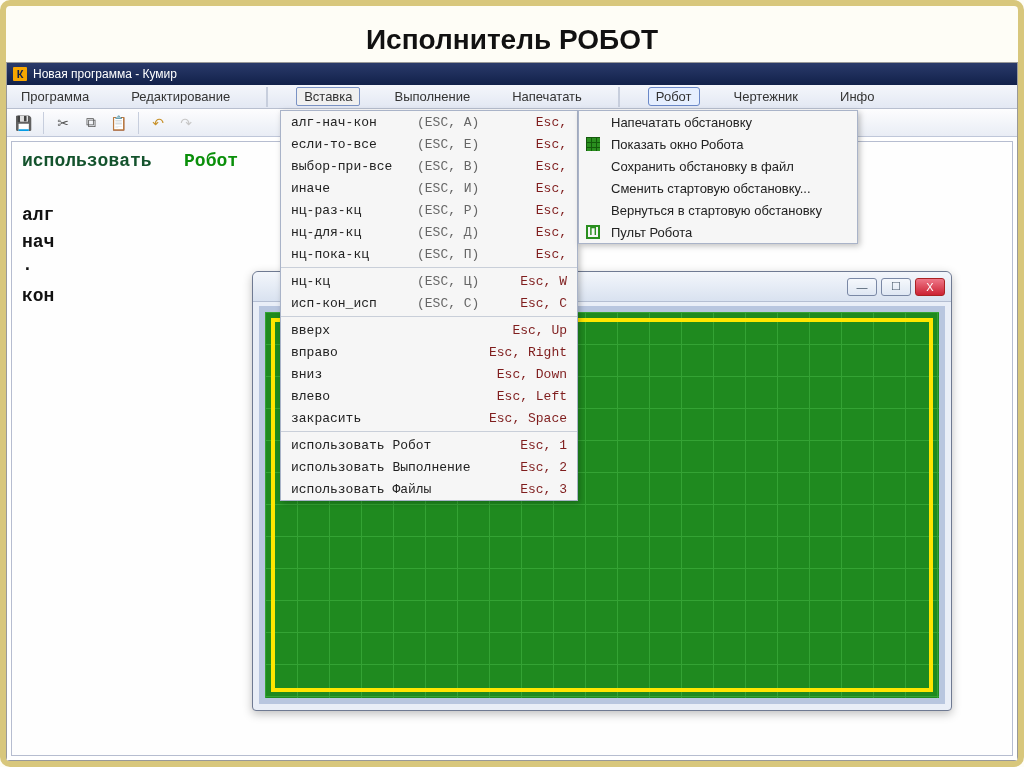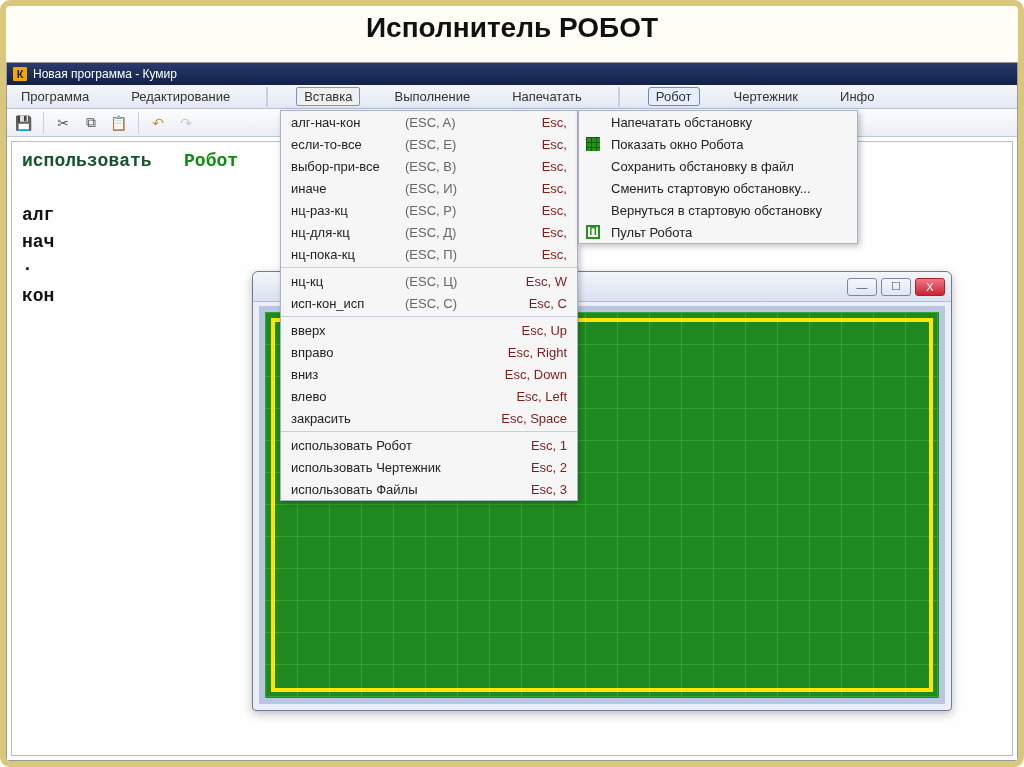--- a/index.html
+++ b/index.html
@@ -11,21 +11,21 @@
     height: 767px;
     overflow: hidden;
     position: relative;
     border: 6px solid #d8c77c;
     border-radius: 10px;
   }
   .slide-title {
     text-align: center;
     font-size: 28px;
     font-weight: bold;
-    padding: 6px 0 8px;
+    padding: 18px 0 8px;
     color: #111;
   }
   .app-window {
     position: absolute;
     left: 0;
     top: 56px;
     right: 0;
     bottom: 0;
     background: #fff;
     border: 1px solid #999;
@@ -94,21 +94,21 @@
     font-size:13px;
     color:#222;
     z-index:20;
   }
   .dropdown .row {
     display:flex; align-items:center; height:22px; padding:0 10px;
     white-space:nowrap;
   }
   .dropdown .hr { height:1px; background:#c9cfd9; margin:2px 0;}
   .insert-menu { left:274px; top:104px; width:298px; }
-  .insert-menu .row { justify-content:space-between; gap:4px; }
+  .insert-menu .row { justify-content:space-between; gap:16px;font-family:Liberation Mono, monospace; }
   .insert-menu .c1{ width:110px; }
   .insert-menu .c2{ width:80px; color:#666;}
   .insert-menu .c3{ flex:1; text-align:right; color:#7f1d1d;}
   .robot-menu { left:572px; top:104px; width:280px; }
   .robot-menu .row { gap:10px; padding-left:6px;}
   .robot-menu .ico {
     width:16px;height:16px; display:flex;align-items:center;justify-content:center;
   }
   .ico-grid{
     width:14px;height:14px; background:#2a8f1f;
@@ -298,21 +298,21 @@
       <span class="c2"></span>
       <span class="c3">Esc, Space</span>
     </div>
     <div class="hr"></div>
     <div class="row">
       <span class="c1">использовать Робот</span>
       <span class="c2"></span>
       <span class="c3">Esc, 1</span>
     </div>
     <div class="row">
-      <span class="c1">использовать Чертежник</span>
+      <span class="c1">использовать Выполнение</span>
       <span class="c2"></span>
       <span class="c3">Esc, 2</span>
     </div>
     <div class="row">
       <span class="c1">использовать Файлы</span>
       <span class="c2"></span>
       <span class="c3">Esc, 3</span>
     </div>
   </div>
 

